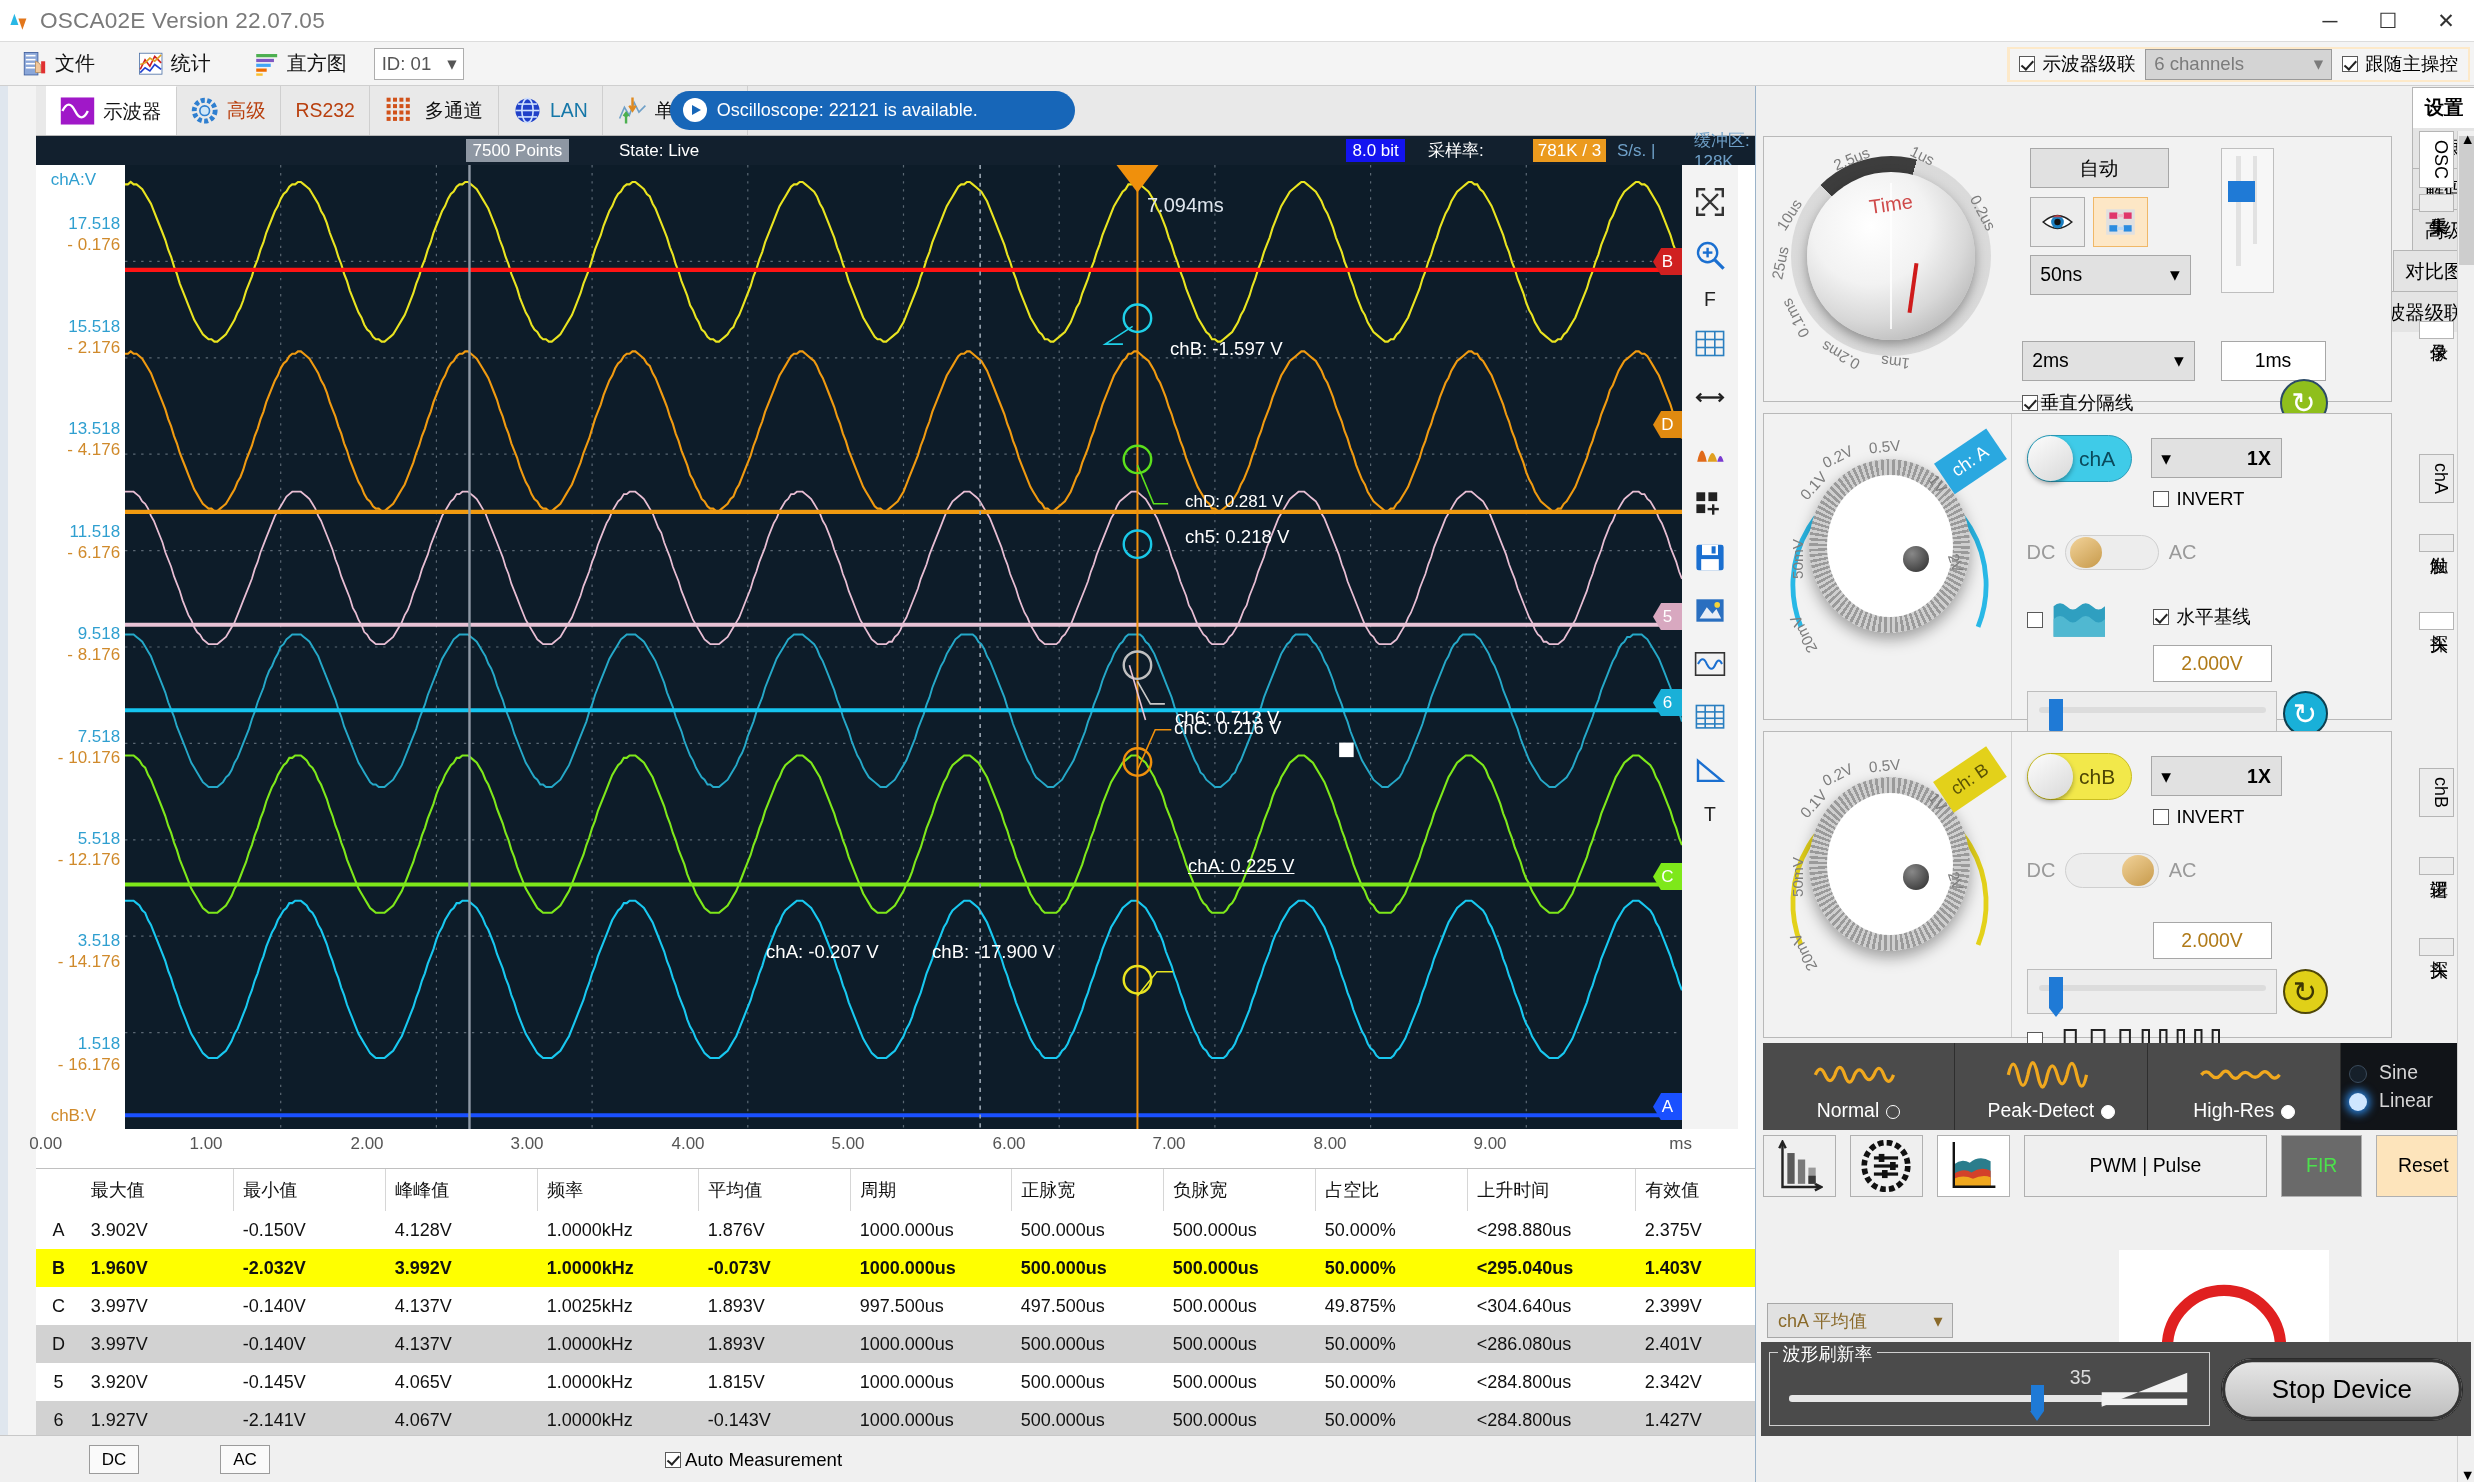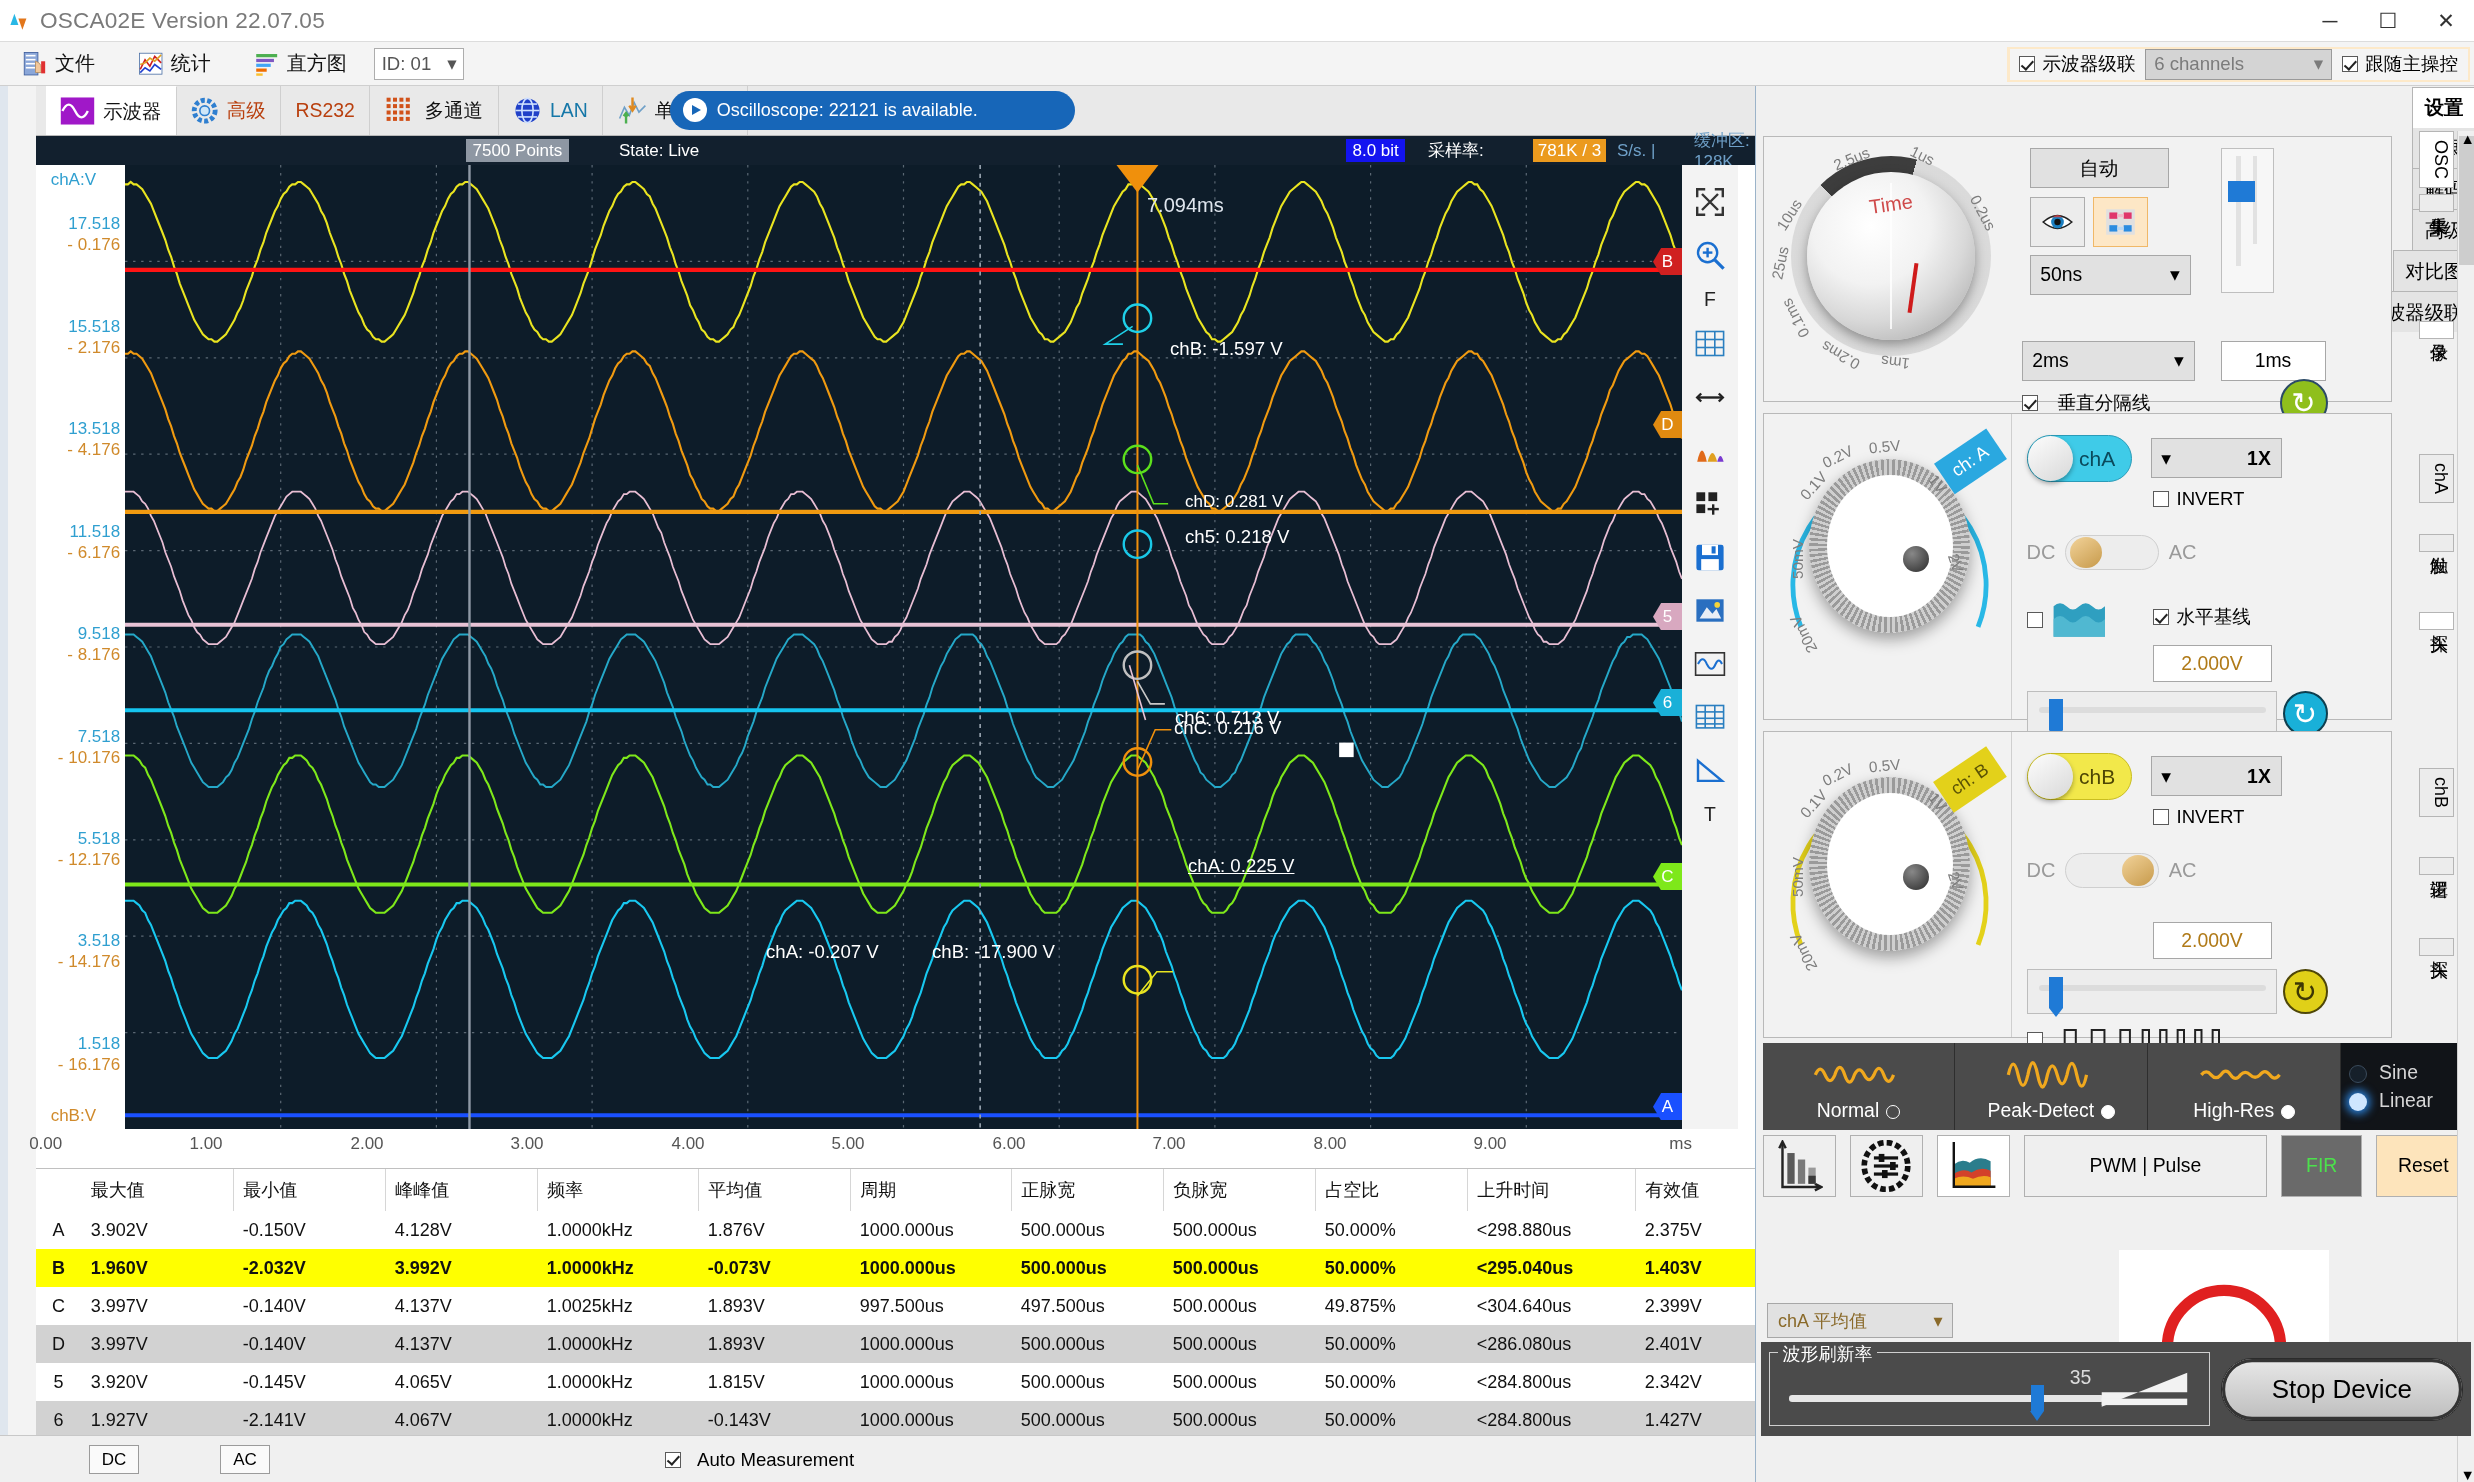--- a/index.html
+++ b/index.html
@@ -125,21 +125,21 @@
   table.meas tr.hl td { background:#ffff00; font-weight:bold; }
   table.meas tr.hl td:first-child { font-weight:bold; }
   .col-id { width: 45px; text-align:center !important; padding-left:0 !important; }
 
   
   #bottombar { position:absolute; bottom:0; left:0; width:1755px; height:48px;
                background:#f0f0f0; border-top:0.8px solid #c8c8c8; display:flex;
                align-items:center; }
   .coupler { width: 50px; height: 29px; border:0.8px solid #9b9b9b; background:#fafafa;
              display:flex; align-items:center; justify-content:center; font-size:17px; }
-  #automeas { display:flex; align-items:center; gap:16px; font-size:18.6px; }
+  #automeas { display:flex; align-items:center; gap:4px; font-size:18.6px; }
 
   
   #rtabs { height: 45px; display:flex; align-items:flex-end; padding-left: 6.5px; background:#f0f0f0;flex-direction:column;}
   .rtab { padding: 6.5px 11.3px; font-size:19.4px; border:0.8px solid #b5b5b5; border-bottom:none;
           background:#e4e4e4; margin-right:-0.8px; }
   .rtab.active { background:#fff; font-weight:bold; position:relative; top:0.8px; }
 
   .rgroup { border:0.8px solid #b9b9b9; background:#f2f2f2; margin: 4.8px 6.5px; position:relative; }
 
   
@@ -813,21 +813,21 @@
       </div>
 
       <div class="gsel" style="position:absolute;left:266px;top:118px;width:161px;height:40px;">
         <span>50ns</span>
         <span>▾</span>
       </div>
       <div class="gsel" style="position:absolute;left:258px;top:204px;width:173px;height:40px;">
         <span>2ms</span>
         <span>▾</span>
       </div>
-      <div style="position:absolute;left:258px;top:253px;display:flex;align-items:center;gap:20px;font-size:18.6px;">
+      <div style="position:absolute;left:258px;top:253px;display:flex;align-items:center;gap:3px;font-size:18.6px;">
         <span class="chkbox on"></span>
         <span>垂直分隔线</span>
       </div>
 
       <div style="position:absolute;left:457px;top:11.3px;width:53px;height:145px;border:0.8px solid #bfbfbf;background:#f7f7f7;">
         <div style="position:absolute;left:14.5px;top:6.5px;width:4.8px;bottom:26px;background:#e2e2e2;"></div>
         <div style="position:absolute;left:31px;top:6.5px;width:4.8px;bottom:48px;background:#e2e2e2;"></div>
         <div style="position:absolute;left:6.5px;top:32px;width:27.4px;height:21px;background:#1f7ad6;"></div>
       </div>
 

